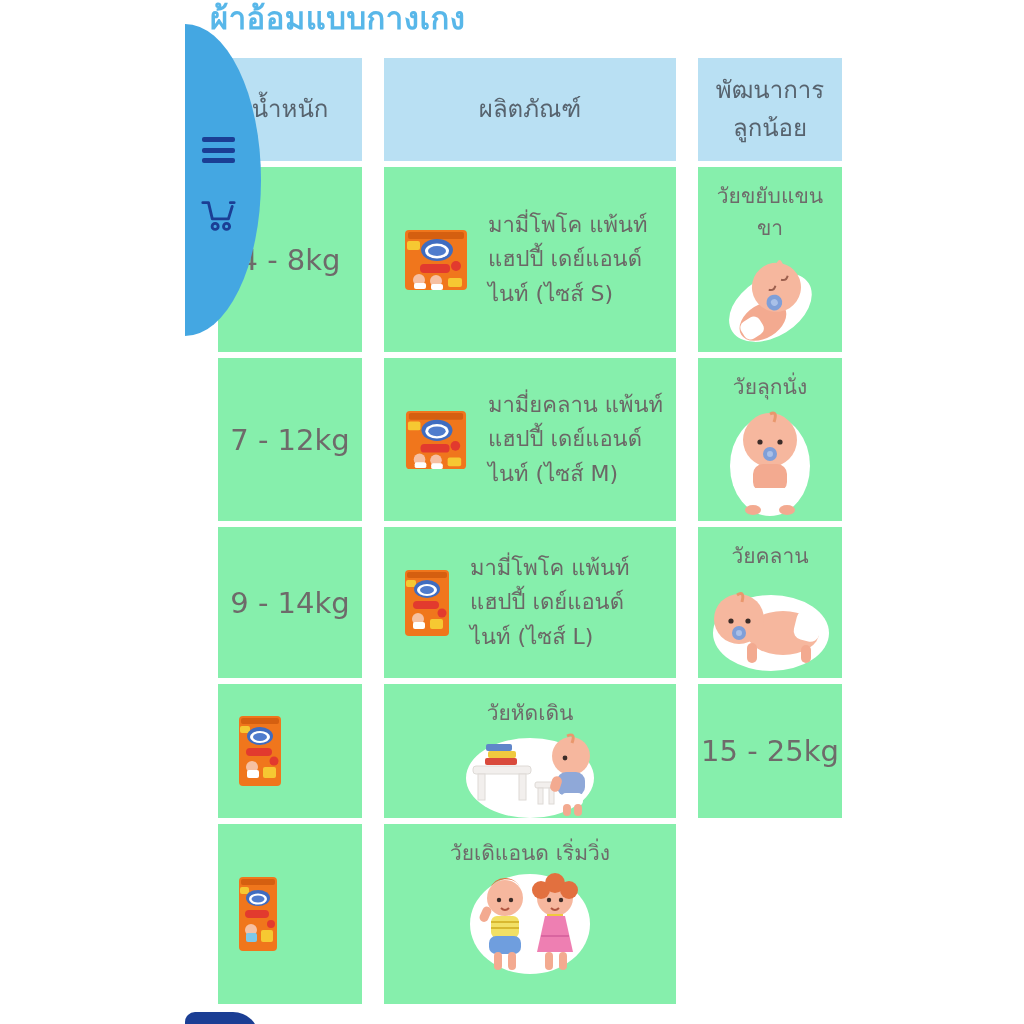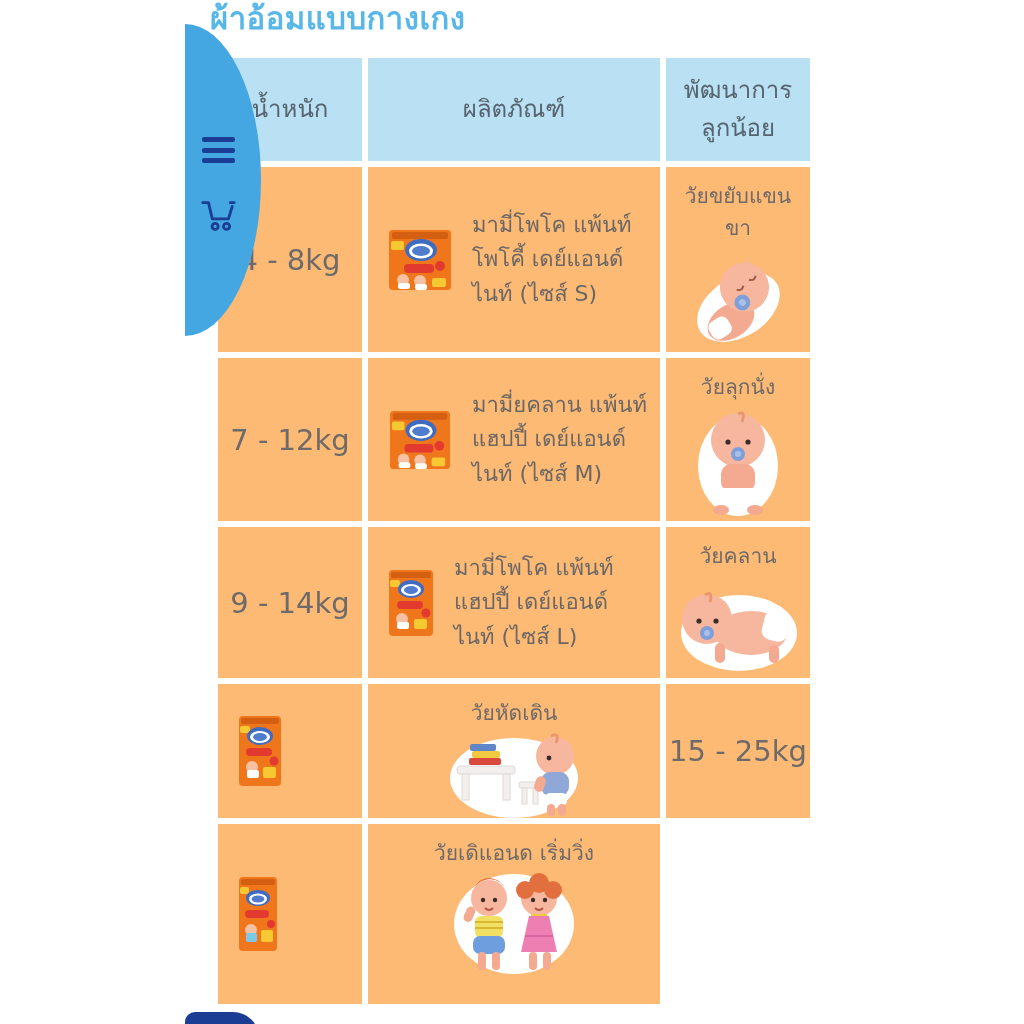--- a/index.html
+++ b/index.html
@@ -24,28 +24,28 @@
     display:flex;flex-direction:column;justify-content:space-between;
   }
   .hamburger span{display:block;height:5px;border-radius:2px;background:#1b3e94;}
   .cart{position:absolute;left:14px;top:172px;width:38px;height:38px;cursor:pointer;}
   
   .product-table{
     position:absolute;left:218px;top:58px;width:588px;
     display:grid;
     grid-template-columns:144px 292px 144px;
     grid-template-rows:103px 185px 163px 151px 134px 180px;
-    gap:6px 6px;
+    gap:6px 22px;
   }
   .th{
     background:#b9e0f3;color:#57636e;
     display:flex;align-items:center;justify-content:center;text-align:center;
     font-size:24px;line-height:1.55;padding:0 10px;
   }
-  .td{background:#fdba74;color:#6e6a6a;}
+  .td{background:#86efac;color:#6e6a6a;}
   .weight-cell{display:flex;align-items:center;justify-content:center;font-size:29px;}
   .product-cell{display:flex;align-items:center;padding-left:20px;gap:20px;}
   .product-text{font-size:22px;line-height:1.55;width:192px;color:#6b6766;}
   .dev-cell{display:flex;flex-direction:column;align-items:center;padding-top:14px;}
   .dev-caption{font-size:21px;line-height:1.5;text-align:center;color:#6e6a6a;padding:0 6px;}
   .dev-art{margin-top:2px;}
   .pack{flex:none;}
   
   .bottom-bubble{
     position:absolute;left:185px;top:1012px;width:74px;height:30px;
@@ -81,21 +81,21 @@
       <ellipse cx="33" cy="23" rx="12" ry="7.5" fill="#ffffff"></ellipse>
       <ellipse cx="33" cy="23" rx="9" ry="5" fill="#4f7ccd"></ellipse>
       <rect x="16" y="36" width="30" height="9" rx="4" fill="#e23a2e"></rect>
       <circle cx="52" cy="38" r="5" fill="#e23a2e"></circle>
       <circle cx="15" cy="52" r="6" fill="#f6c0a2"></circle>
       <circle cx="32" cy="53" r="6" fill="#f6c0a2"></circle>
       <rect x="10" y="55" width="12" height="6" rx="2" fill="#ffffff"></rect>
       <rect x="27" y="56" width="12" height="6" rx="2" fill="#ffffff"></rect>
       <rect x="44" y="50" width="14" height="9" rx="2" fill="#f6c832"></rect>
     </svg>
-    <div class="product-text">มามี่โพโค แพ้นท์ โพโคี้ เดย์แอนด์ ไนท์ (ไซส์ S)</div>
+    <div class="product-text">มามี่โพโค แพ้นท์ แฮปปี้ เดย์แอนด์ ไนท์ (ไซส์ S)</div>
   </div>
   <div class="td dev-cell">
     <div class="dev-caption">วัยขยับแขน ขา</div>
     <svg class="dev-art" width="120" height="108" viewBox="0 0 120 108">
       <g transform="rotate(-32 60 58)">
         <ellipse cx="58" cy="62" rx="46" ry="30" fill="#ffffff"></ellipse>
         <ellipse cx="44" cy="70" rx="26" ry="17" fill="#f3aa90"></ellipse>
         <rect x="20" y="60" width="22" height="20" rx="7" fill="#ffffff"></rect>
         <circle cx="74" cy="48" r="25" fill="#f6b79e"></circle>
         <path d="M86 28 q8 -6 6 4 z" fill="#f6b79e"></path>

